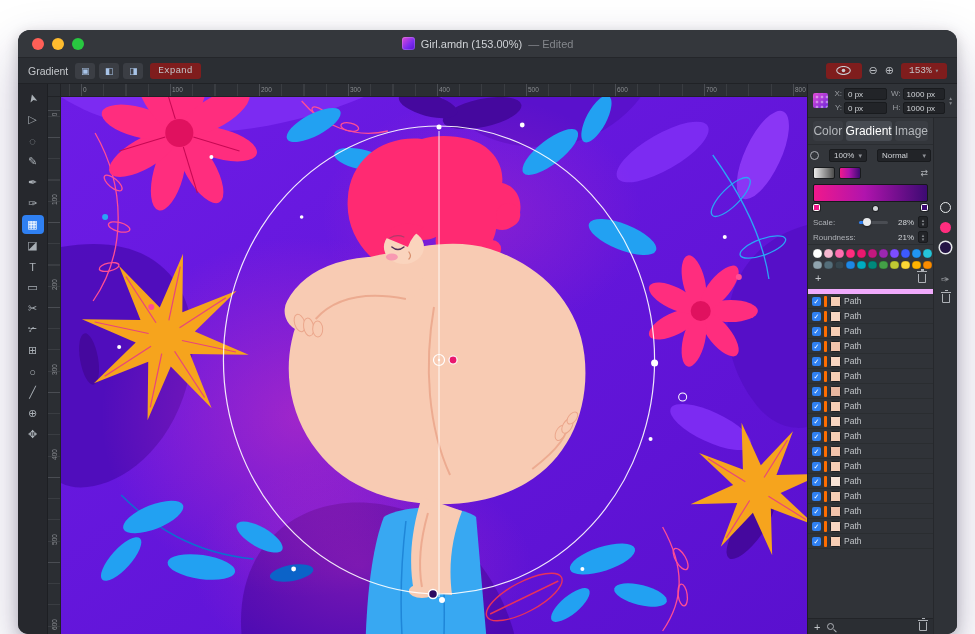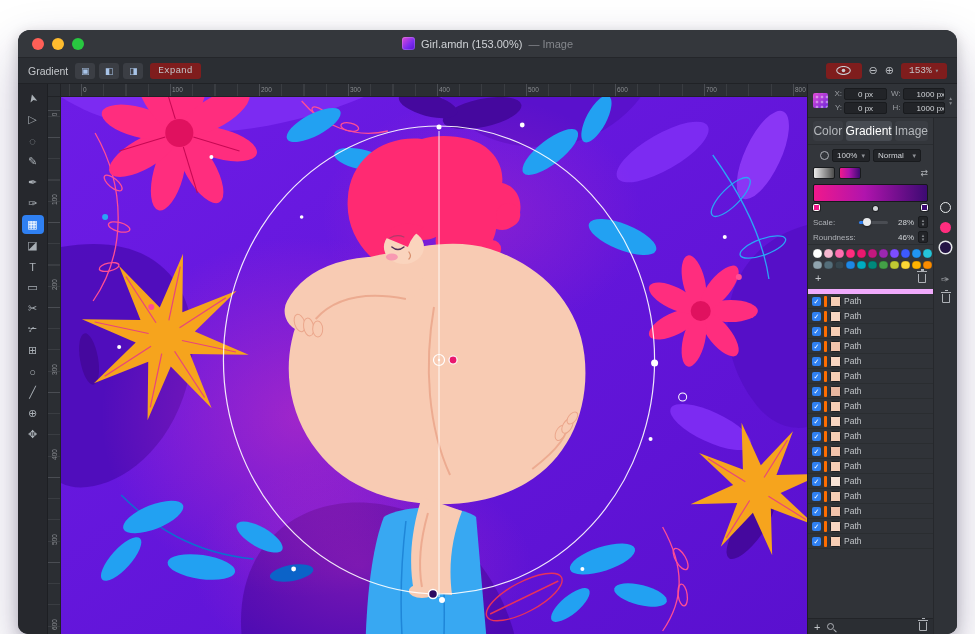--- a/index.html
+++ b/index.html
@@ -59,34 +59,34 @@
     background-image:radial-gradient(circle,#fff .8px,transparent 1px),linear-gradient(135deg,#d946ef,#6d28d9);
     background-size:4px 4px,100% 100%; background-position:1px 1px,0 0; }
   .menu-ic { margin-left:auto; color:#9a9da2; font-size:9px; }
   .transform { flex:0 0 34px; background:#303338; border-bottom:1px solid #26282c; display:flex; align-items:center; gap:4px; padding:0 5px; }
   .anchor-ic { width:15px; height:15px; border-radius:2px; flex:0 0 15px;
     background-image:radial-gradient(circle,#fff .8px,transparent 1.1px),linear-gradient(135deg,#e14ad6,#6d28d9);
     background-size:5px 5px,100% 100%; background-position:1.5px 1.5px,0 0; }
   #geo-fields { flex:1; display:grid; grid-template-columns:1fr 1fr; gap:2px 4px; min-width:0; }
   .gfield { display:flex; align-items:center; gap:2px; min-width:0; }
   .glabel { font-size:8px; color:#9a9da2; width:10px; text-align:right; flex:0 0 10px; }
-  .gvalue { flex:1; height:12px; line-height:11px; background:#222428; border:1px solid #191b1e; border-radius:2px; padding:0 13px; font-size:8px; color:#d2d5d9; white-space:nowrap; overflow:hidden; }
+  .gvalue { flex:1; height:12px; line-height:11px; background:#222428; border:1px solid #191b1e; border-radius:2px; padding:0 3px; font-size:8px; color:#d2d5d9; white-space:nowrap; overflow:hidden; }
   .stepcol { display:flex; flex-direction:column; align-items:center; color:#84878c; font-size:5.5px; line-height:5px; }
   .right-body { flex:1; display:flex; min-height:0; }
   .panel-col { flex:1; min-width:0; display:flex; flex-direction:column; border-right:1px solid #26282c; background:#33363b; }
   .rail { width:23px; flex:0 0 23px; background:#2f3237; display:flex; flex-direction:column; align-items:center; padding-top:84px; gap:9px; }
   .rail-ring { width:11px; height:11px; border-radius:50%; border:1.5px solid #e8eaec; }
   .rail-dot { width:11px; height:11px; border-radius:50%; }
   .rail-dot.ringed { box-shadow:0 0 0 1.5px #e8eaec; }
   .rail-glyph { color:#aeb1b6; font-size:10px; margin-top:12px; }
 
   .tabs { display:flex; gap:3px; padding:3px 5px; border-bottom:1px solid #2a2d31; }
   .tab { flex:1; text-align:center; font-size:12px; color:#b5b8bc; padding:3px 0; border-radius:3px; background:#3a3d43; }
   .tab.active { background:#474b52; color:#fff; }
-  .oprow { display:flex; align-items:center; gap:3px; padding:4px 12px 2px; }
+  .oprow { display:flex; align-items:center; gap:10px; padding:4px 2px 2px; }
   .ring-ic { width:9px; height:9px; border-radius:50%; border:1.5px solid #aeb1b6; flex:0 0 9px; }
   .selbox { height:13px; background:#222428; border:1px solid #191b1e; border-radius:2px; display:flex; align-items:center; gap:3px; padding:0 4px; font-size:8px; color:#d2d5d9; }
   .selbox .caret { margin-left:auto; }
   .sel-op { width:38px; flex:0 0 38px; }
   .sel-blend { flex:1; }
   .gtyperow { display:flex; align-items:center; gap:4px; padding:3px 5px; }
   .gtype { width:22px; height:12px; border-radius:2px; border:1px solid #191b1e; }
   #gt1 { background:linear-gradient(90deg,#ececec,#4c4c4c); }
   .reverse-ic { margin-left:auto; color:#aeb1b6; font-size:9px; }
   .gradwrap { padding:2px 5px 0; }
@@ -135,21 +135,21 @@
 
   <div class="titlebar">
     <div class="traffic">
       <span class="light red"></span>
       <span class="light yellow"></span>
       <span class="light green"></span>
     </div>
     <div class="title-center">
       <span class="app-icon"></span>
       <span>Girl.amdn (153.00%)</span>
-      <span class="suffix">— Image</span>
+      <span class="suffix">— Edited</span>
     </div>
   </div>
 
   <div class="toolbar">
     <span>Gradient</span>
     <div id="tb-quick">
         <div class="tb-ic">▣</div>
         <div class="tb-ic">◧</div>
         <div class="tb-ic">◨</div>
       </div>
@@ -463,21 +463,21 @@
             </div>
             <span class="valtext">28%</span>
             <div class="stepbox">
               <span>▴</span>
               <span>▾</span>
             </div>
           </div>
           <div class="sliderrow">
             <span class="rowlabel">Roundness:</span>
             <span class="roundspacer"></span>
-            <span class="valtext">46%</span>
+            <span class="valtext">21%</span>
             <div class="stepbox">
               <span>▴</span>
               <span>▾</span>
             </div>
           </div>
           <div class="swatches">
             <div class="swrow" id="swrow1">
                 <span class="dot" style="background: rgb(255, 255, 255);"></span>
                 <span class="dot" style="background: rgb(245, 184, 208);"></span>
                 <span class="dot" style="background: rgb(255, 111, 176);"></span>

